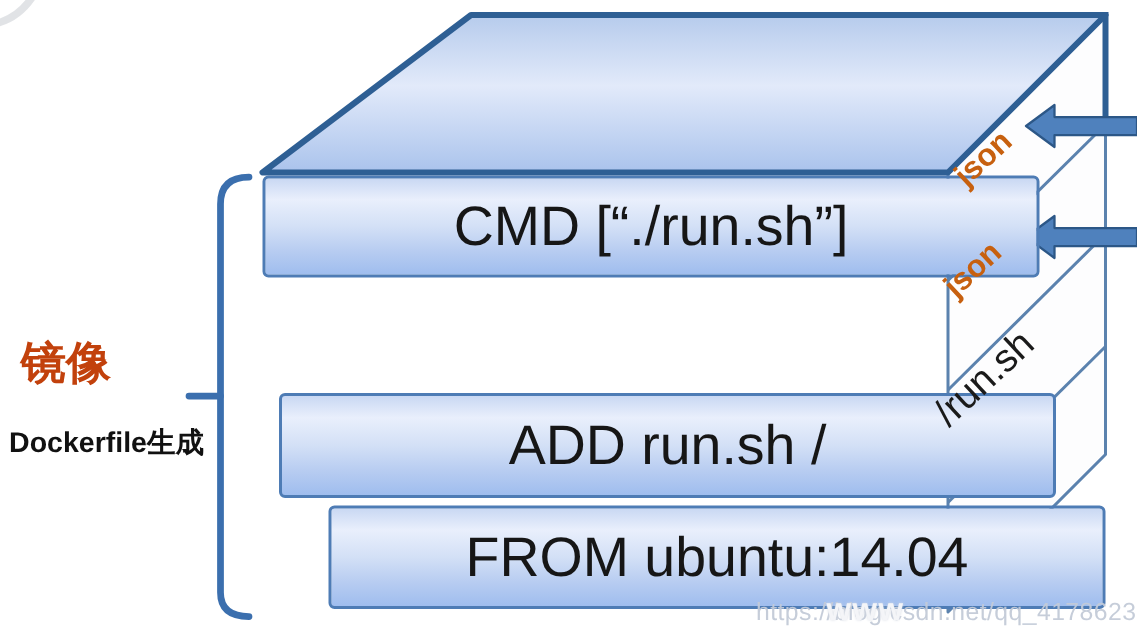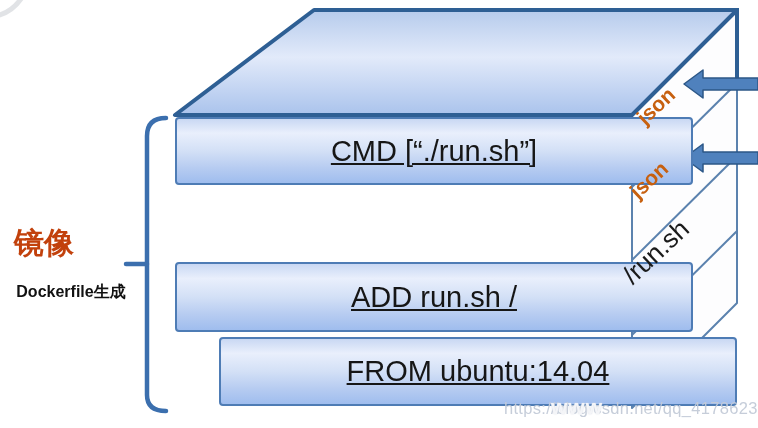--- a/index.html
+++ b/index.html
@@ -6,39 +6,39 @@
   #stage{
     position:relative;width:758px;height:428px;background:#ffffff;
     overflow:hidden;font-family:"Liberation Sans",sans-serif;
   }
   #shapes{position:absolute;left:0;top:0;width:758px;height:428px;}
   .layer{
     position:absolute;left:175px;width:518px;box-sizing:border-box;
     border:2px solid #4e7cb5;border-radius:4px;
     background:linear-gradient(180deg,#c9d8f3 0%,#e9effc 22%,#d3e0f6 50%,#b7ccf1 76%,#9fbdee 100%);
     display:flex;align-items:center;justify-content:center;
-    color:#161616;font-size:29px;letter-spacing:0px;text-decoration:underline;
+    color:#161616;font-size:37px;letter-spacing:0px;
   }
   .layer-1{top:117px;height:68px;}
   .layer-2{top:189px;height:69px;}
-  .layer-3{top:262px;height:70px;}
+  .layer-3{top:262px;height:70px;margin-left:11px;}
   .layer-4{top:337px;height:69px;margin-left:44px;}
   .side-label{
     position:absolute;transform:translate(-50%,-50%) rotate(-43deg);
     white-space:nowrap;
   }
   .json-label{color:#c7600f;font-weight:bold;font-size:21px;}
   .runsh-label{color:#1a1a1a;font-size:26px;}
   .cn-title{
     position:absolute;left:14px;top:226px;width:112px;
     font-size:30px;font-weight:bold;color:#c2410c;line-height:1.1;
   }
   .cn-subtitle{
     position:absolute;left:2px;top:282px;width:138px;text-align:center;
-    font-size:16px;font-weight:bold;color:#111;
+    font-size:19px;font-weight:bold;color:#111;
   }
   .watermark{
     position:absolute;left:504px;top:399px;font-size:16.5px;
     color:#c3cbd8;opacity:.95;white-space:nowrap;letter-spacing:.3px;
   }
   .watermark-overlay{
     position:absolute;left:551px;top:395px;font-size:21px;font-weight:bold;
     color:#f4f5f8;letter-spacing:1px;text-shadow:0 0 2px #d9dde5;
   }
 </style>

